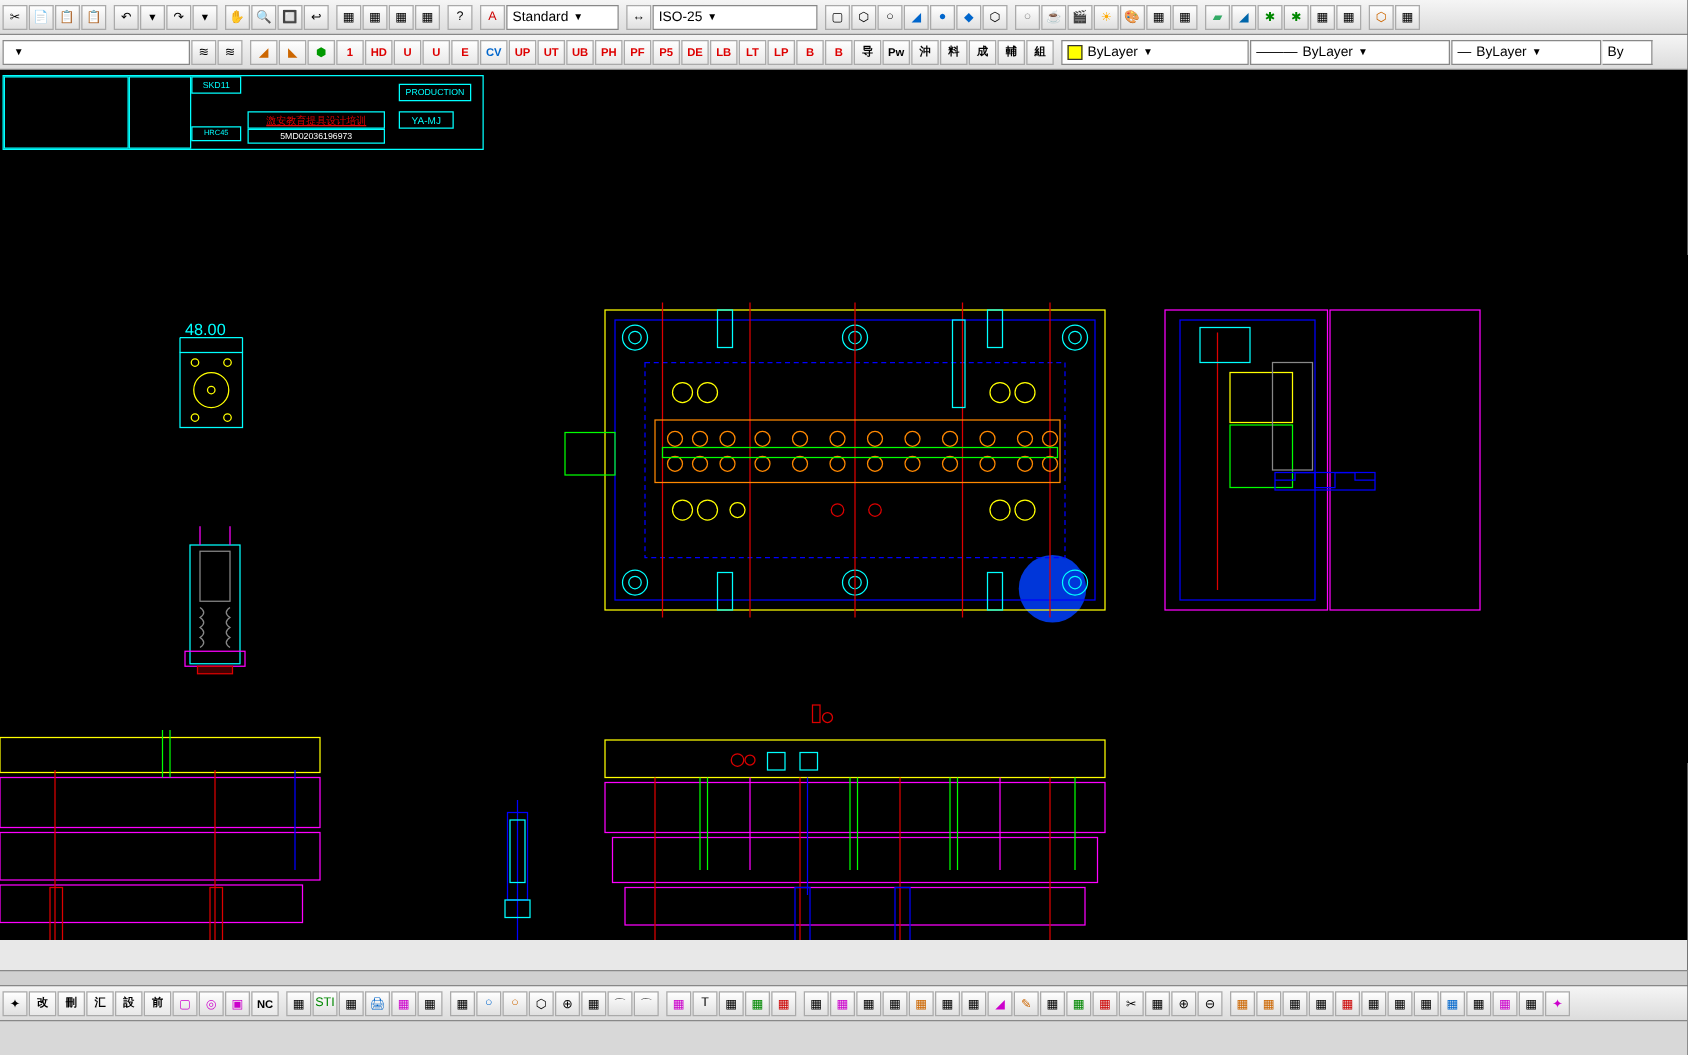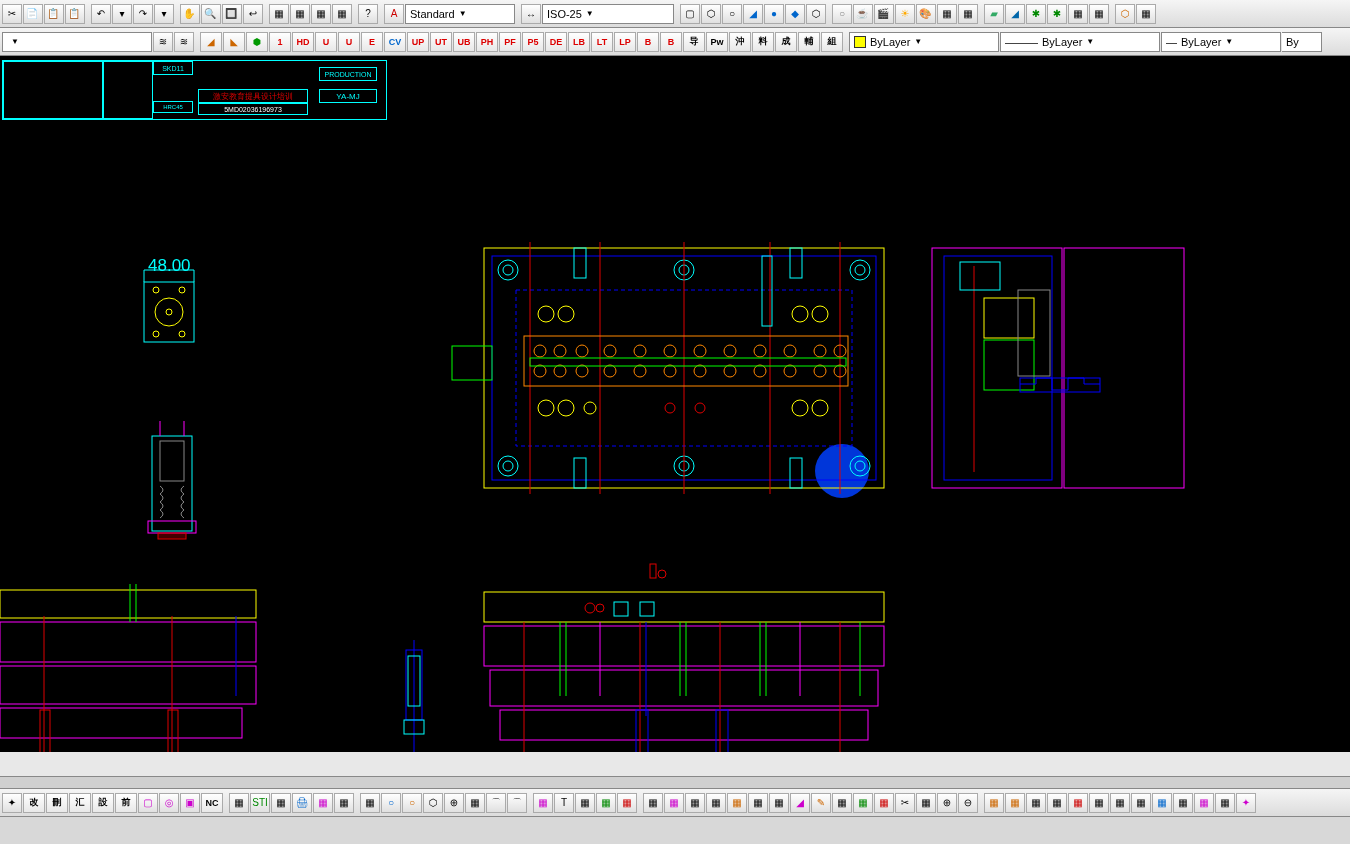--- a/index.html
+++ b/index.html
@@ -14,22 +14,22 @@
 .rbtn.red{color:#d00;}
 .rbtn.blue{color:#06c;}
 .color-sq{width:12px;height:12px;border:1px solid #333;display:inline-block;}
 .canvas{position:absolute;top:56px;left:0;right:0;height:696px;background:#000;overflow:hidden;}
 .bottombar{position:absolute;bottom:56px;left:0;right:0;height:12px;background:#d0d0d0;border-top:1px solid #888;}
 .toolbar3{position:absolute;bottom:28px;left:0;right:0;height:28px;background:linear-gradient(#f5f5f5,#dcdcdc);border-top:1px solid #888;display:flex;align-items:center;padding:0 2px;gap:1px;}
 .tabbar{position:absolute;bottom:0;left:0;right:0;height:28px;background:#d8d8d8;border-top:1px solid #888;}
 svg{position:absolute;top:0;left:0;}
 .title-block{position:absolute;top:4px;left:2px;width:385px;height:60px;border:1px solid #0ff;font-size:7px;}
 .tb-cell{position:absolute;border:1px solid #0ff;color:#0ff;display:flex;align-items:center;justify-content:center;}
-.tb-red{color:#d00;}
-.dim-text{position:absolute;color:#0ff;font-size:17px;}
+.tb-red{color:#d00;text-decoration:underline;}
+.dim-text{position:absolute;color:#0ff;font-size:13px;}
 .cursor-circle{position:absolute;width:54px;height:54px;border-radius:50%;background:#0040ff;opacity:0.85;}
 </style>
 </head>
 <body>
 
 <div class="toolbar">
 <div class="tb-btn">✂</div>
 <div class="tb-btn">📄</div>
 <div class="tb-btn">📋</div>
 <div class="tb-btn">📋</div>
@@ -45,21 +45,21 @@
 <div class="tb-btn">↩</div>
 <div class="tb-sep"></div>
 <div class="tb-btn">▦</div>
 <div class="tb-btn">▦</div>
 <div class="tb-btn">▦</div>
 <div class="tb-btn">▦</div>
 <div class="tb-sep"></div>
 <div class="tb-btn">?</div>
 <div class="tb-sep"></div>
 <div class="tb-btn" style="color:#c00">A</div>
-<div class="tb-drop" style="width:110px">
+<div class="tb-drop" style="width:90px">
       <span>Standard</span>
       <span class="arr">▼</span>
     </div>
 <div class="tb-sep"></div>
 <div class="tb-btn">↔</div>
 <div class="tb-drop" style="width:132px">
       <span>ISO-25</span>
       <span class="arr">▼</span>
     </div>
 <div class="tb-sep"></div>
@@ -148,21 +148,21 @@
 </div>
 
 <div class="canvas">
 
 <div class="title-block">
 <div class="tb-cell" style="left:0;top:0;width:100px;height:58px"></div>
 <div class="tb-cell" style="left:100px;top:0;width:50px;height:58px"></div>
 <div class="tb-cell" style="left:150px;top:6;width:40px;height:14px">SKD11</div>
 <div class="tb-cell tb-red" style="left:195px;top:28px;width:110px;height:14px;font-size:8px">激安教育提具设计培训</div>
 <div class="tb-cell" style="left:316px;top:6px;width:58px;height:14px;font-size:7px">PRODUCTION</div>
-<div class="tb-cell" style="left:316px;top:28px;width:58px;height:14px;font-size:8px">YA-MJ</div>
+<div class="tb-cell" style="left:316px;top:28px;width:44px;height:14px;font-size:8px">YA-MJ</div>
 <div class="tb-cell" style="left:150px;top:40px;width:40px;height:12px;font-size:6px">HRC45</div>
 <div class="tb-cell" style="left:195px;top:42px;width:110px;height:12px;color:#fff;font-size:7px">5MD02036196973</div>
 </div>
 
 <div class="dim-text" style="left:148px;top:200px">48.00</div>
 
 <div class="cursor-circle" style="left:815px;top:388px"></div>
 
 <svg width="1350" height="696">
 

